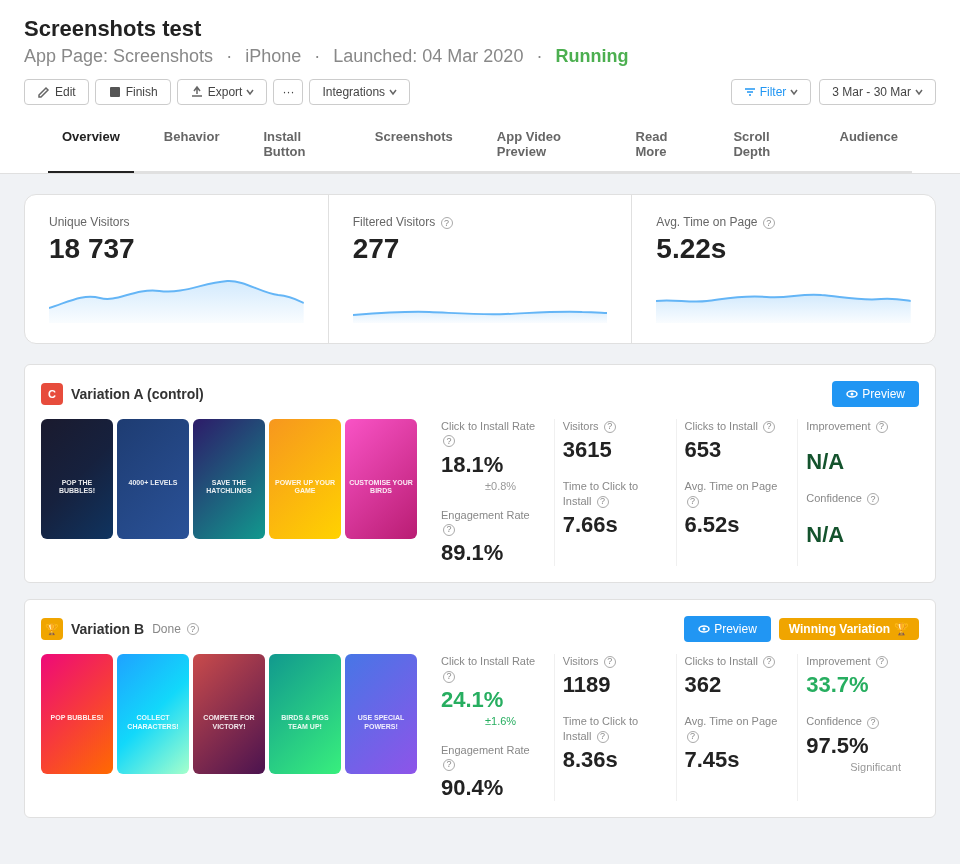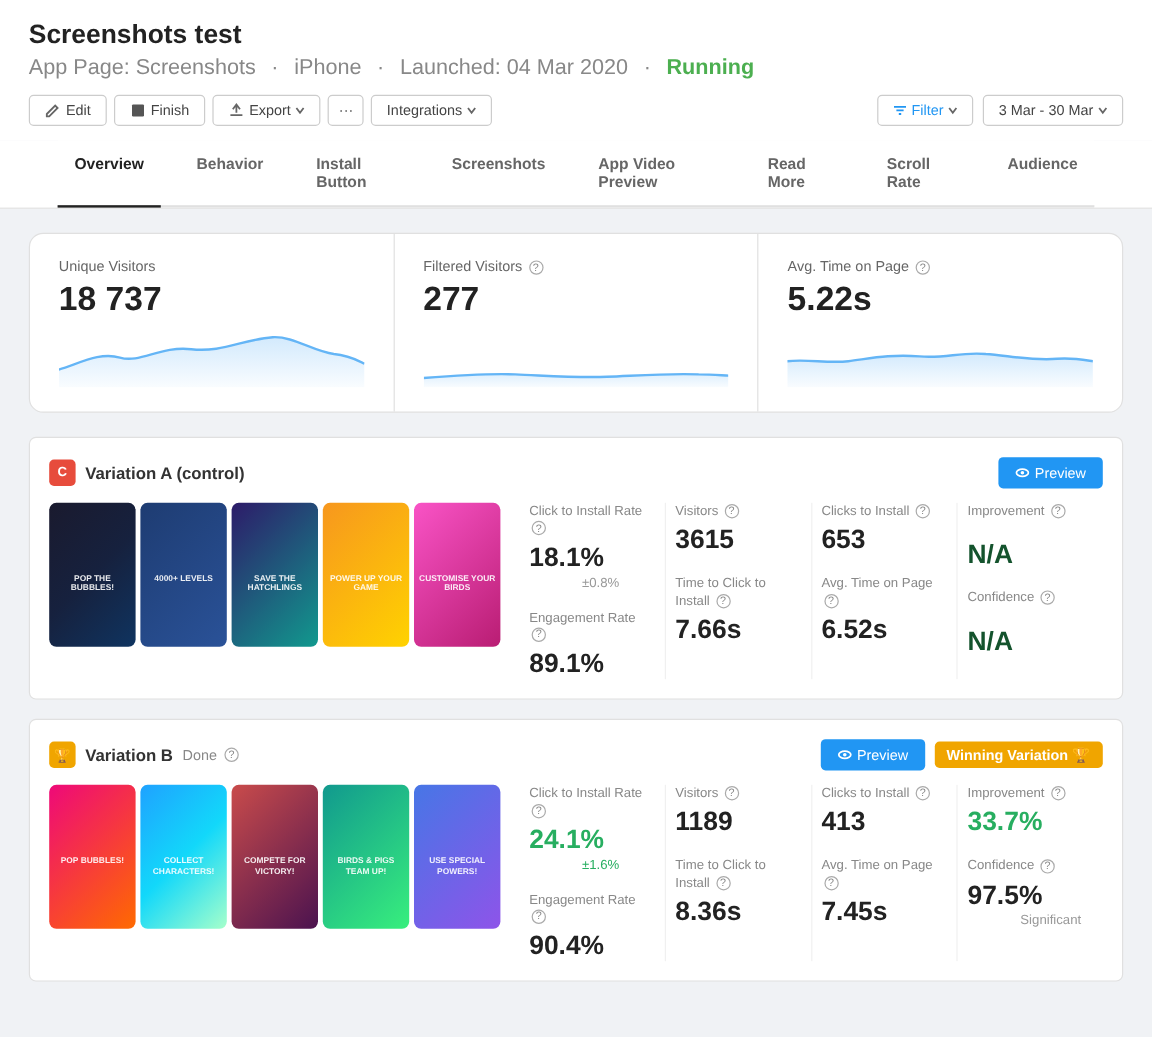--- a/index.html
+++ b/index.html
@@ -149,21 +149,21 @@
 </div>
 
 <div class="nav-area">
   <div class="nav-tabs">
     <div class="nav-tab active">Overview</div>
     <div class="nav-tab">Behavior</div>
     <div class="nav-tab">Install Button</div>
     <div class="nav-tab">Screenshots</div>
     <div class="nav-tab">App Video Preview</div>
     <div class="nav-tab">Read More</div>
-    <div class="nav-tab">Scroll Rate</div>
+    <div class="nav-tab">Scroll Depth</div>
     <div class="nav-tab">Audience</div>
   </div>
 </div>
 
 <div class="content">
 
   <div class="metrics-row">
     <div class="metric-card">
       <div class="metric-label">Unique Visitors</div>
       <div class="metric-value">18 737</div>
@@ -384,21 +384,21 @@
               <span class="info-icon">?</span>
             </div>
             <div class="stat-value">8.36s</div>
           </div>
         </div>
         <div class="stat-col">
           <div class="stat-label">
             <span>Clicks to Install</span>
             <span class="info-icon">?</span>
           </div>
-          <div class="stat-value">413</div>
+          <div class="stat-value">362</div>
           <div style="margin-top:16px">
             <div class="stat-label">
               <span>Avg. Time on Page</span>
               <span class="info-icon">?</span>
             </div>
             <div class="stat-value">7.45s</div>
           </div>
         </div>
         <div class="stat-col">
           <div class="stat-label">

